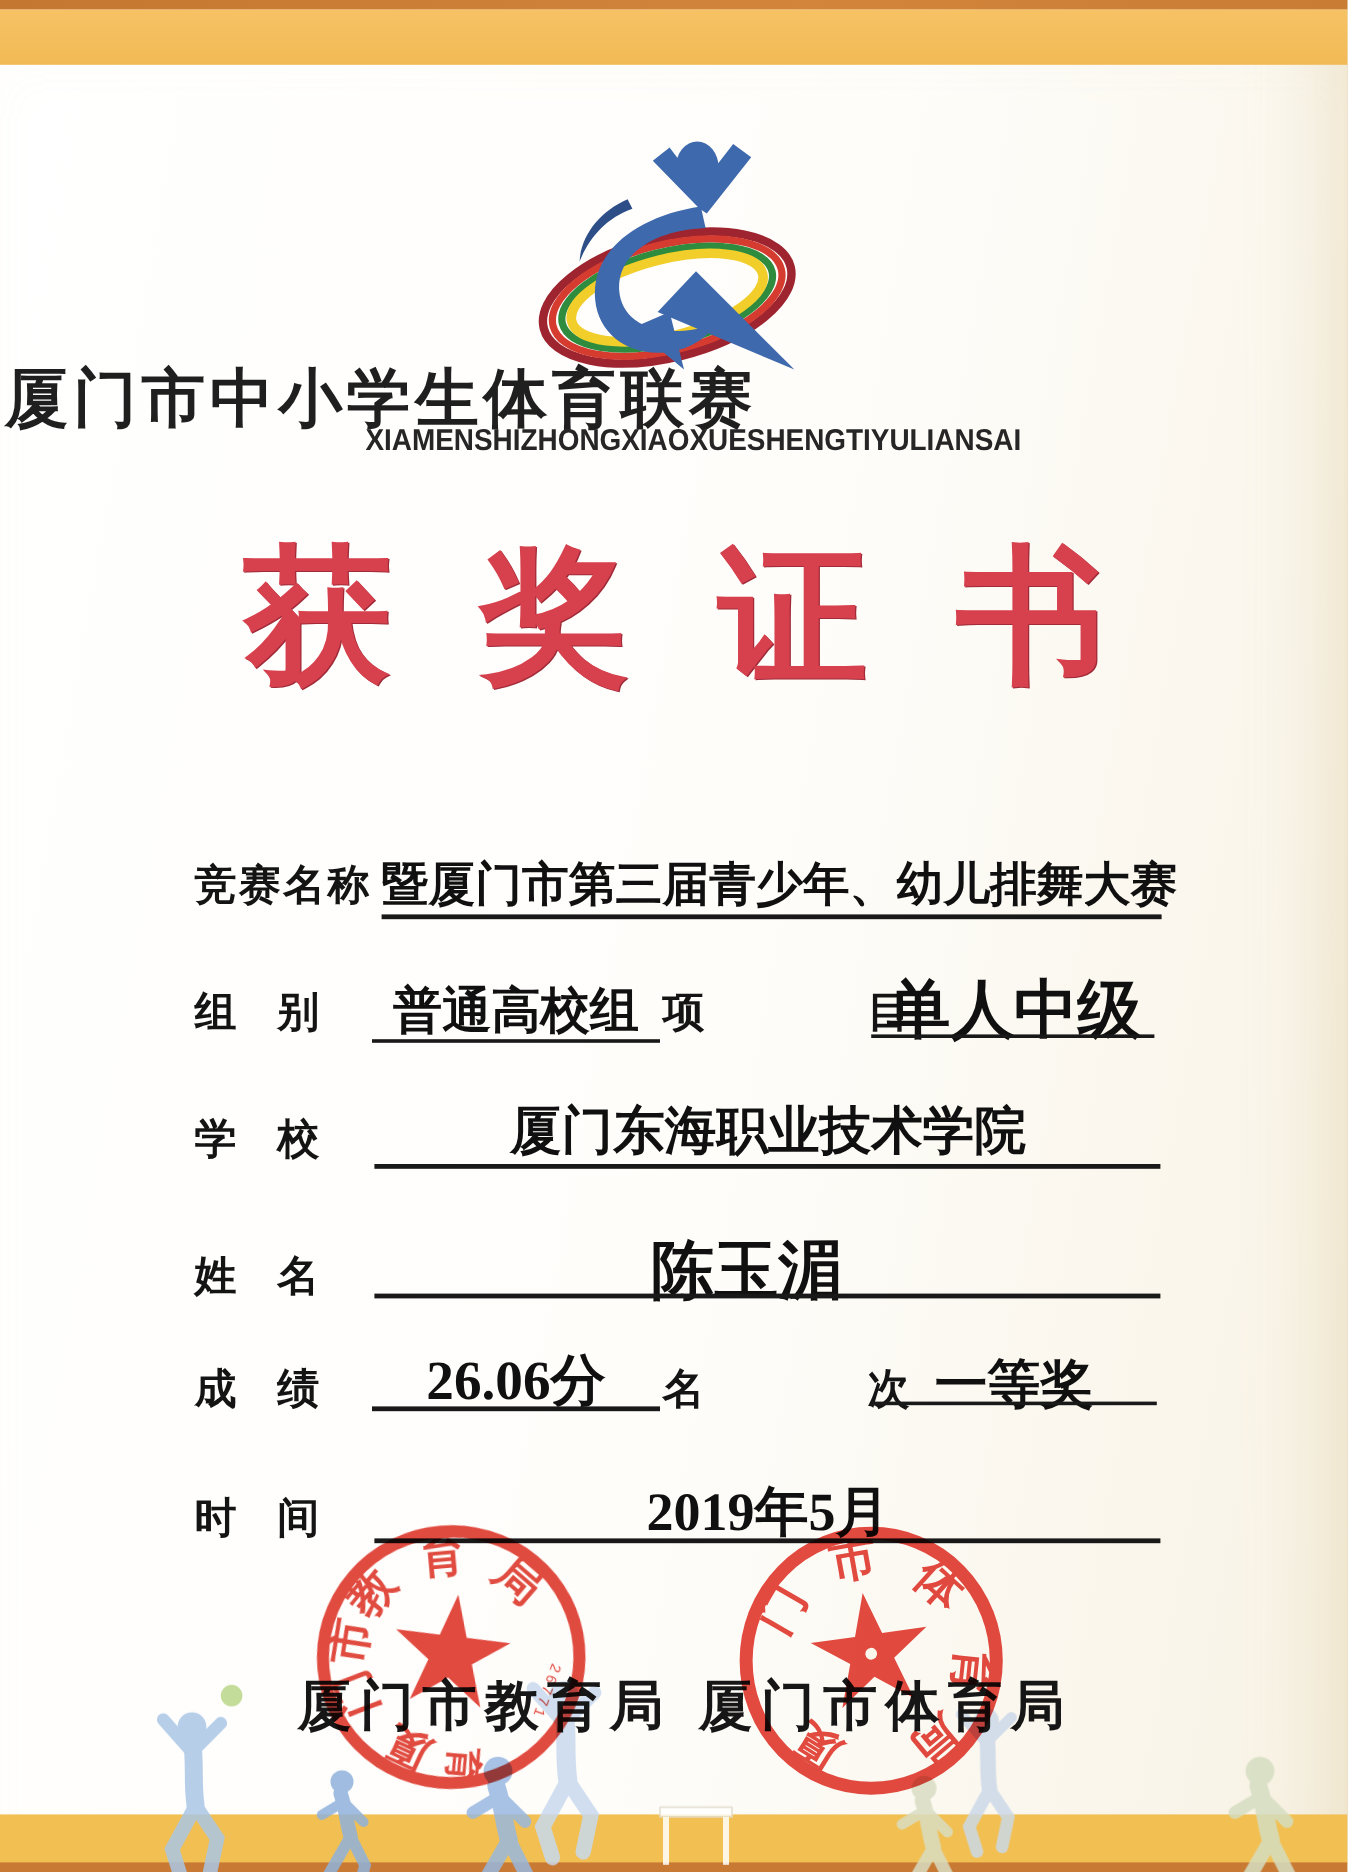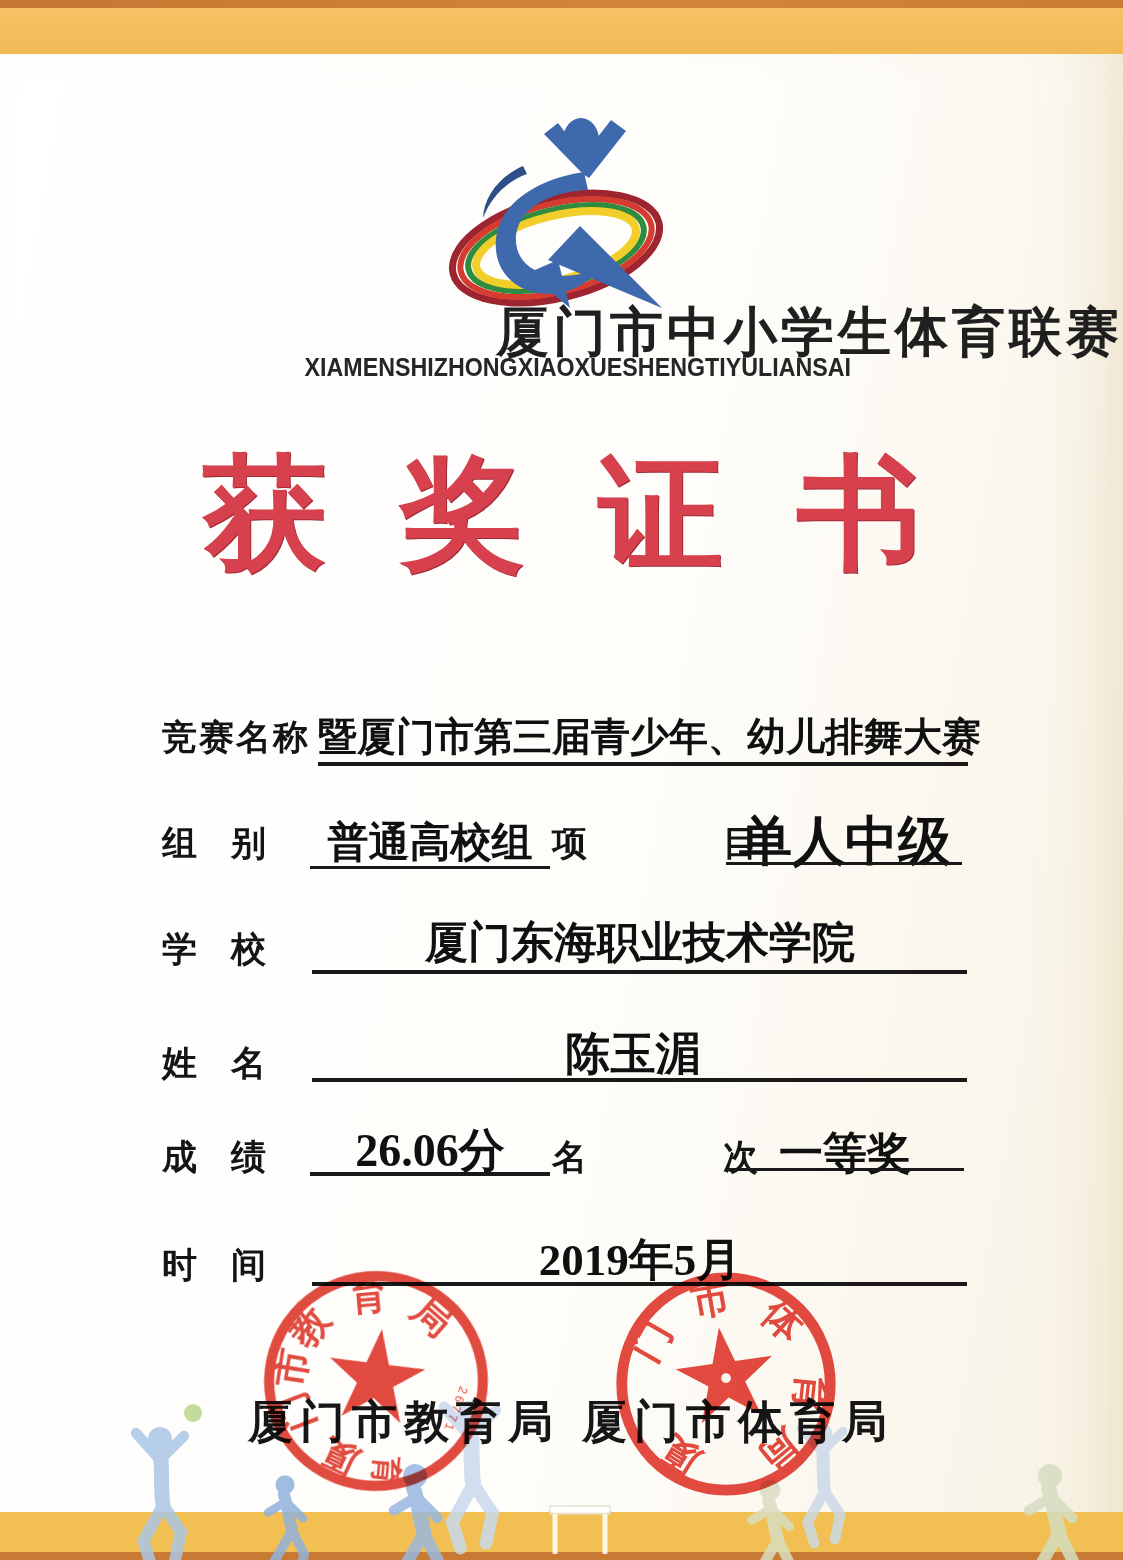--- a/index.html
+++ b/index.html
@@ -3,21 +3,21 @@
 <meta charset="utf-8">
 <style>
   html,body{margin:0;padding:0;}
   body{background:#e8e2d2;font-family:"Liberation Sans",sans-serif;}
   #page{position:relative;width:1123px;height:1560px;overflow:hidden;
         background:linear-gradient(100deg,#ffffff 0%,#fefdfa 55%,#f8f2e4 100%);
         box-shadow:inset -45px 0 70px -35px rgba(215,195,145,.40),inset 0 60px 80px -60px rgba(235,215,170,.30);}
   .abs{position:absolute;}
   .band-top-strip{left:0;top:0;width:1123px;height:8px;background:linear-gradient(90deg,#c47730,#d2853b 60%,#c97c33);}
   .band-top-gold{left:0;top:8px;width:1123px;height:46px;background:linear-gradient(180deg,#f6c264,#f2ba56);}
-  .league-title{left:0;top:297px;width:1123px;text-align:right;font-size:53px;font-weight:900;
+  .league-title{left:0;top:297px;width:1123px;text-align:left;font-size:53px;font-weight:900;
         color:#1f1f1f;letter-spacing:4px;text-indent:4px;}
   .league-sub{left:0;top:353px;width:1123px;text-align:center;font-size:25px;font-weight:800;color:#262626;padding-left:16px;}
   .league-sub span{display:inline-block;transform:scaleX(.93);transform-origin:center;letter-spacing:0px;white-space:nowrap;}
   .cert-title{left:0;top:432px;width:1123px;text-align:center;font-size:124px;font-weight:800;
         font-family:"Liberation Serif",serif;color:#d7414e;letter-spacing:74px;text-indent:74px;
         text-shadow:1px 1px 0 #a02a38;white-space:nowrap;}
   .flabel{font-size:35px;font-weight:800;color:#141414;z-index:2;}
   .spread{display:flex;justify-content:space-between;}
   .fvalue{font-family:"Liberation Serif",serif;font-weight:700;color:#101010;z-index:2;white-space:nowrap;}
   .center{text-align:center;}
@@ -86,21 +86,21 @@
       <span>学</span>
       <span>校</span>
     </div>
   <div class="abs fvalue center" style="left:315px;top:914px;width:650px;font-size:43px;">厦门东海职业技术学院</div>
   <div class="abs uline" style="left:312px;top:970px;width:655px;height:4px;"></div>
 
   <div class="abs flabel spread" style="left:162px;top:1040px;width:104px;">
       <span>姓</span>
       <span>名</span>
     </div>
-  <div class="abs fvalue center" style="left:308px;top:1024px;width:650px;font-size:45px;">陈玉湄</div>
+  <div class="abs fvalue center" style="left:297px;top:1024px;width:650px;font-size:53px;">陈玉湄</div>
   <div class="abs uline" style="left:312px;top:1078px;width:655px;height:4px;"></div>
 
   <div class="abs flabel spread" style="left:162px;top:1134px;width:104px;">
       <span>成</span>
       <span>绩</span>
     </div>
   <div class="abs fvalue center" style="left:310px;top:1120px;width:240px;font-size:46px;">26.06分</div>
   <div class="abs uline" style="left:310px;top:1172px;width:240px;height:4px;"></div>
   <div class="abs flabel spread" style="left:552px;top:1134px;width:206px;">
       <span>名</span>

